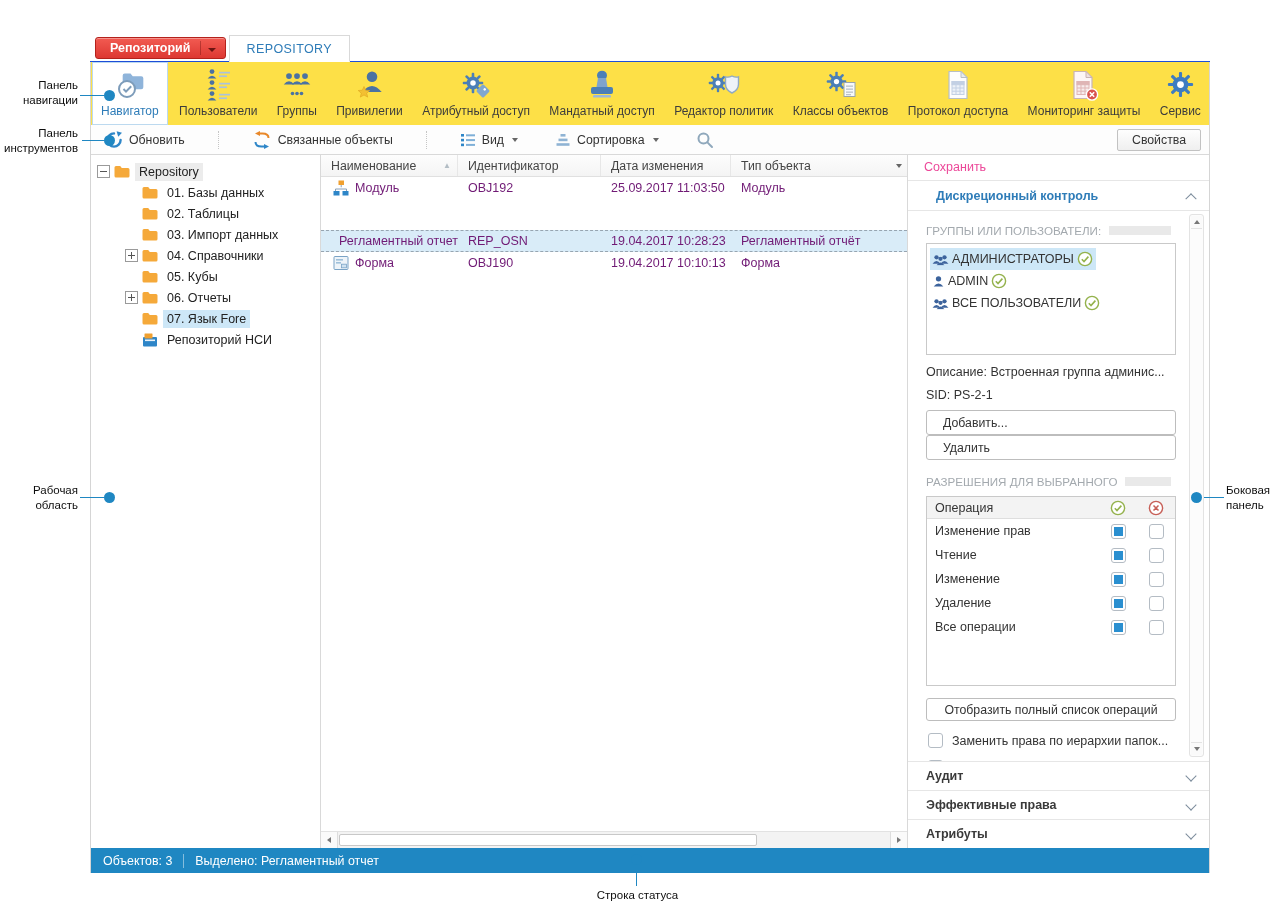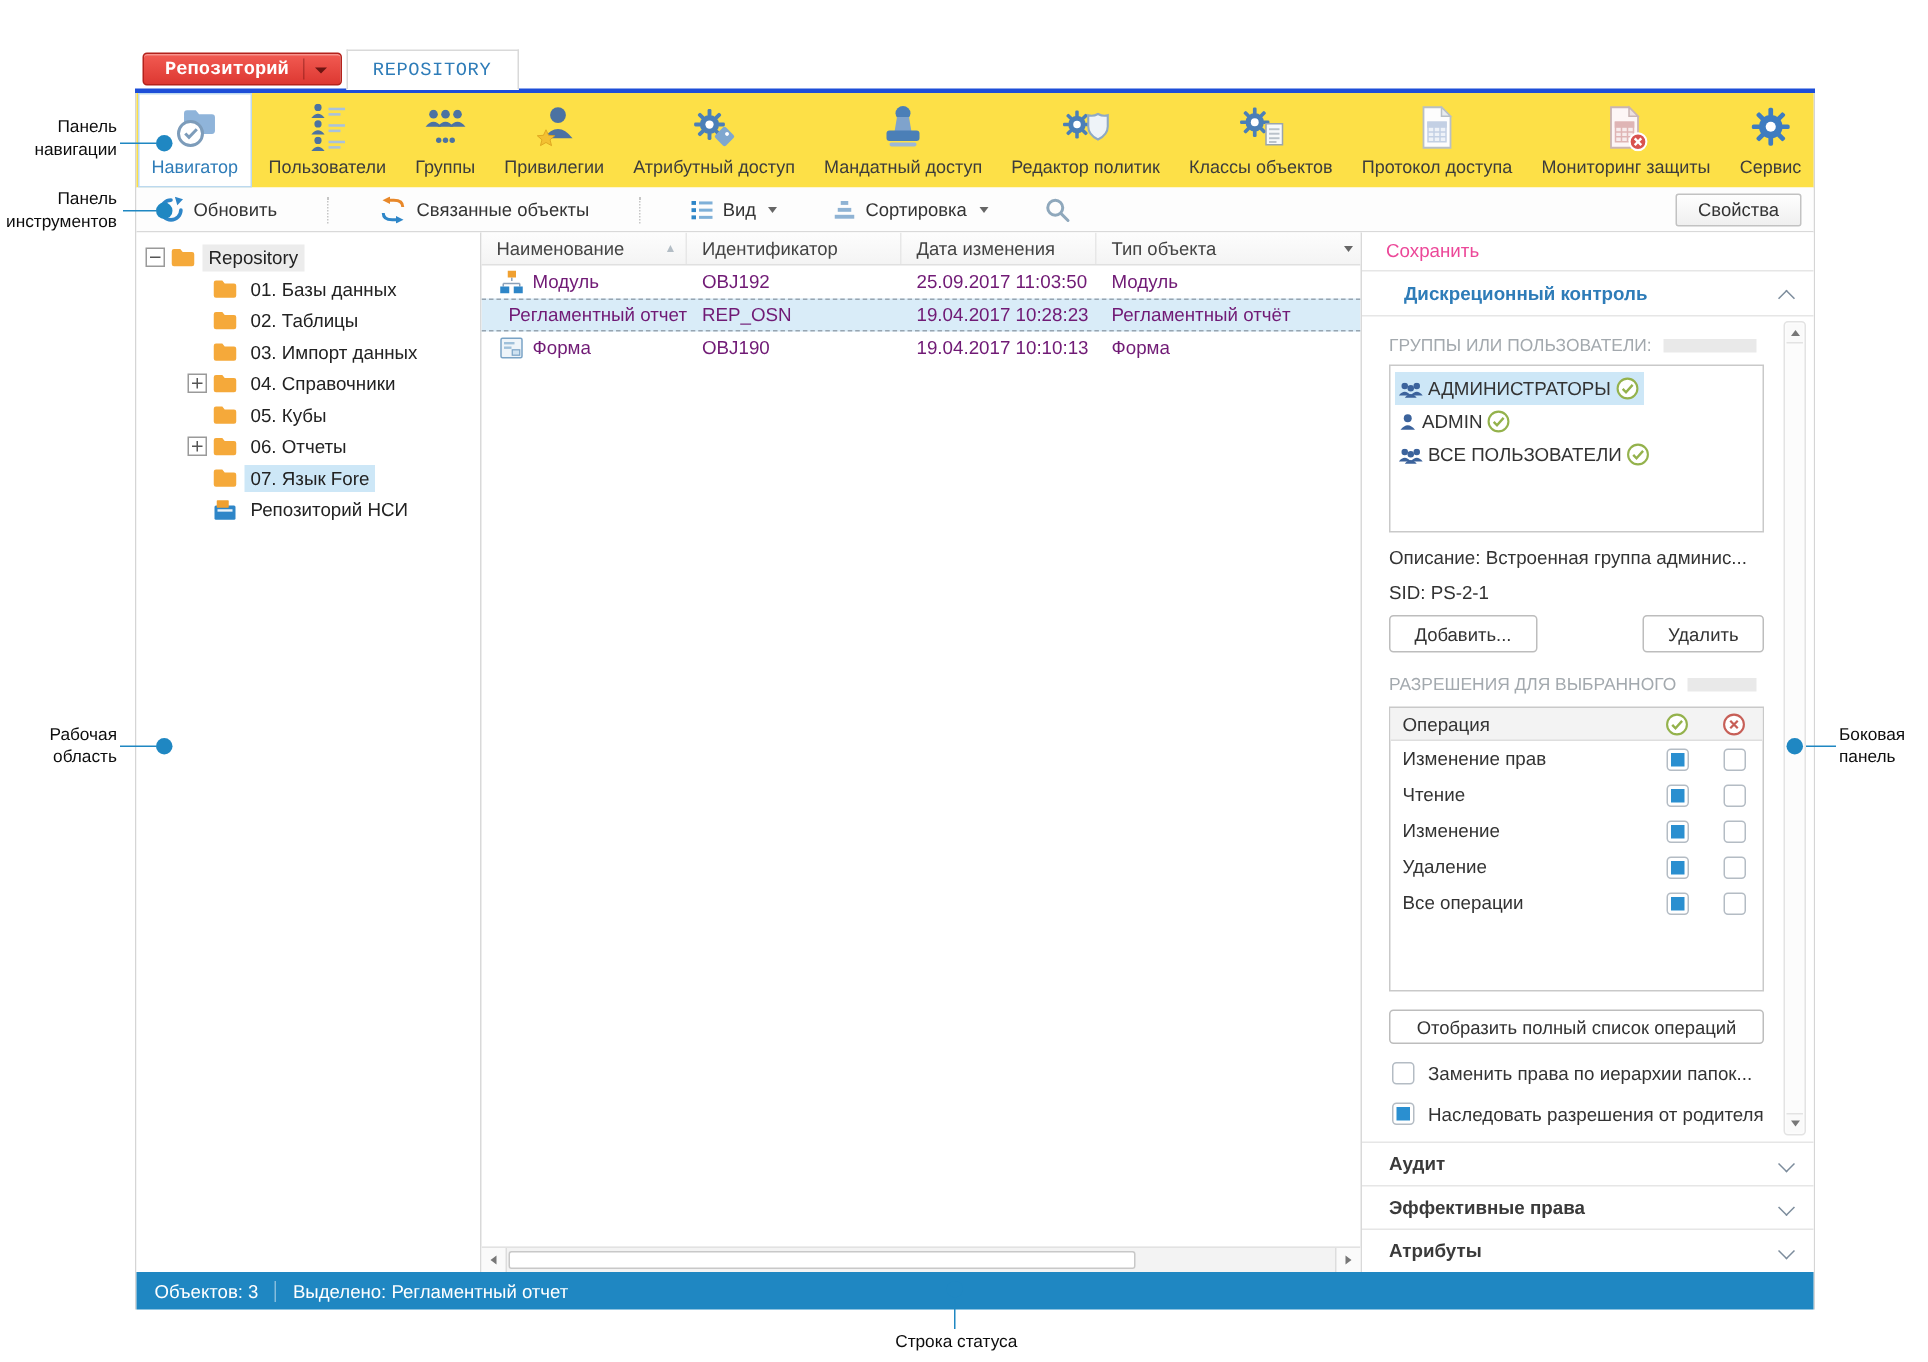--- a/index.html
+++ b/index.html
@@ -8,21 +8,21 @@
     position: relative; background:#fff;
     font-family:"Liberation Sans", sans-serif; font-size:12px; color:#333;
     overflow:hidden;
   }
   svg { display:block; }
 
   
   .app { position:absolute; left:90px; top:36px; width:1120px; height:837px; background:#fff; }
 
   
-  .tabbar { height:26px; display:flex; align-items:flex-end; border-bottom:3px solid #1d4ed8; padding-left:5px; position:relative;font-family:Liberation Mono, monospace; }
+  .tabbar { height:26px; display:flex; align-items:flex-end; border-bottom:1px solid #1d4ed8; padding-left:5px; position:relative; }
   .menu-btn {
     display:flex; align-items:center; height:22px; margin:0 3px 2px 0; padding:0 9px 0 14px;
     border:1px solid #b4221c; border-radius:3px; color:#fff; font-weight:bold; font-size:12.5px;
     background:linear-gradient(#f25b52,#dd3832); box-shadow:inset 0 1px 0 rgba(255,255,255,.35);
   }
   .menu-btn .caret { margin-left:9px; padding-left:7px; border-left:1px solid rgba(90,10,8,.35); }
   .caret-down { width:0; height:0; border-left:4px solid transparent; border-right:4px solid transparent; border-top:4px solid #6d1512; display:inline-block; }
   .tab {
     height:27px; margin-bottom:-1px; display:flex; align-items:center; padding:0 17px;
     background:#fff; border:1px solid #d9d9d9; border-bottom:1px solid #fff;
@@ -67,21 +67,21 @@
   .hl-blue { background:#cde7f7; }
 
   
   .main { flex:1; position:relative; border-right:1px solid #d9d9d9; overflow:hidden; }
   .thead { display:flex; height:22px; border-bottom:1px solid #e0e0e0; background:linear-gradient(#fdfdfd,#f4f4f4); color:#444; font-size:12.3px; }
   .th { display:flex; align-items:center; padding-left:10px; border-right:1px solid #e7e7e7; }
   .th.c-name { width:137px; } .th.c-id { width:143px; } .th.c-date { width:130px; } .th.c-type { flex:1; border-right:none; }
   .sort-asc { margin-left:auto; margin-right:6px; font-size:8px; color:#b3bdc5; }
   .hdr-menu { margin-left:auto; margin-right:5px; }
   .trow { display:flex; height:22px; align-items:center; font-size:12.5px; color:#701a75; }
-  .trow.selected { background:#d9ecf8; border-top:1px dashed #97a5b1; border-bottom:1px dashed #97a5b1; }
+  .trow.selected { background:#d9ecf8; border-top:1px dashed #97a5b1; border-bottom:1px dashed #97a5b1;margin-top:31px; }
   .td { display:flex; align-items:center; padding-left:10px; overflow:hidden; white-space:nowrap; }
   .td.c-name { width:137px; padding-left:12px; gap:6px; } .td.c-id { width:143px; } .td.c-date { width:130px; } .td.c-type { flex:1; }
 
   
   .hscroll { position:absolute; left:0; right:0; bottom:0; height:17px; border-top:1px solid #e2e2e2; background:#f3f3f3; display:flex; align-items:center; }
   .hs-btn { width:17px; height:16px; background:#fafafa; border-right:1px solid #ddd; display:flex; align-items:center; justify-content:center; flex:none; }
   .hs-btn.right { border-right:none; border-left:1px solid #ddd; }
   .hs-thumb { width:418px; height:12px; margin:0 1px; background:#fff; border:1px solid #c8c8c8; border-radius:2px; flex:none; }
   .hs-track { flex:1; }
   .tri-l { width:0; height:0; border-top:3.5px solid transparent; border-bottom:3.5px solid transparent; border-right:4px solid #777; }
@@ -110,21 +110,21 @@
   .gray-label { color:#a3a9ae; font-size:11.6px; white-space:nowrap; }
   .label-fill { flex:1; height:9px; background:#e9e9e9; margin-right:12px; }
 
   .listbox { width:250px; height:112px; border:1px solid #c9c9c9; margin-top:6px; padding:4px 3px; }
   .principal { display:flex; align-items:center; gap:3px; height:22px; width:fit-content; padding:0 3px 0 2px; }
   .principal.selected { background:#cde7f7; }
   .principal .pname { color:#333; }
 
   .desc { margin-top:10px; color:#333; }
   .sidtext { margin-top:9px; color:#333; }
-  .btn-row { display:flex; justify-content:space-between; gap:0; margin-top:8px; width:250px; }
+  .btn-row { display:flex; justify-content:flex-start; gap:0; margin-top:8px; width:250px;flex-direction:column; }
   .side-btn { height:25px; padding:0 16px; border:1px solid #bdbdbd; border-radius:3px; background:#fff; color:#333; font-size:12.3px; display:flex; align-items:center; }
 
   .perm-label-row { margin-top:14px; }
   .perm-table { width:250px; height:190px; border:1px solid #c9c9c9; margin-top:8px; display:flex; flex-direction:column; }
   .perm-head { height:22px; display:flex; align-items:center; background:#f3f3f3; border-bottom:1px solid #dedede; color:#333; }
   .perm-head .pcol-name { flex:1; padding-left:8px; }
   .pcol-a, .pcol-d { width:38px; display:flex; justify-content:center; flex:none; }
   .perm-row { height:24px; display:flex; align-items:center; color:#333; }
   .perm-row .pcol-name { flex:1; padding-left:8px; }
 

